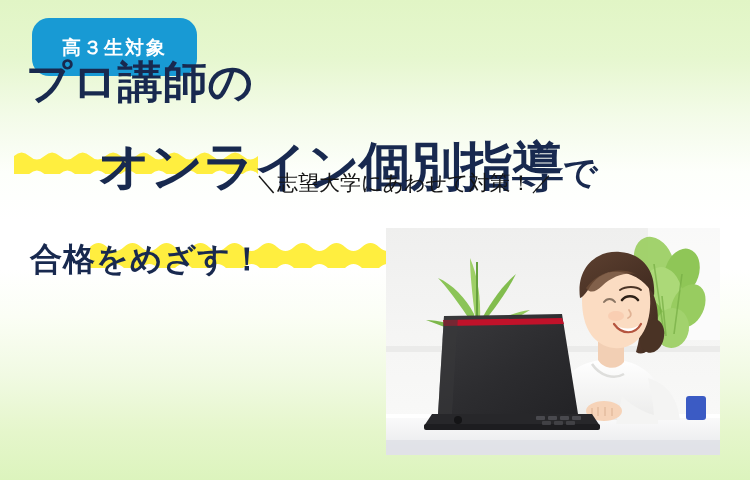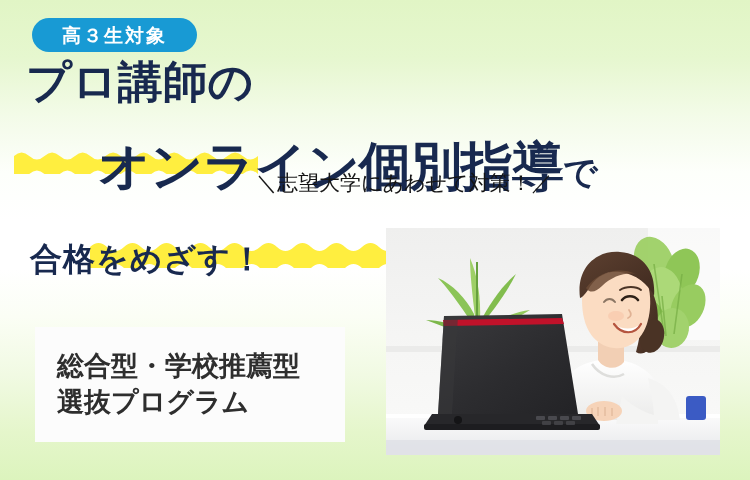--- a/index.html
+++ b/index.html
@@ -32,21 +32,21 @@
         #e5f6cb 90%,
         #dcf4bd 100%);
   }
 
   
   .badge {
     position: absolute;
     left: 32px;
     top: 18px;
     height: 34px;
-    padding: 0 30px;
+    padding: 12px 30px;
     border-radius: 17px;
     display: flex;
     align-items: center;
     justify-content: center;
     background: #189ad4;
     color: #ffffff;
     font-size: 19px;
     font-weight: 700;
     letter-spacing: 2px;
     line-height: 1;
@@ -223,24 +223,20 @@
     <div class="hl-line hl-line2" style="z-index:2">
       <span>オンライン個別指導</span>
         <span class="hl-suffix">で</span>
     </div>
 
     <div class="catch">＼志望大学にあわせて対策！／</div>
   </div>
 
   <div class="subhead">合格をめざす！</div>
 
-  <div class="progbox">
-    <div class="progbox-line">総合型・学校推薦型</div>
-    <div class="progbox-line">選抜プログラム</div>
-  </div>
 
   <div class="photo">
     <svg width="334" height="227" viewBox="0 0 334 227" xmlns="http://www.w3.org/2000/svg">
       <defs>
         <linearGradient id="wallg" x1="0" y1="0" x2="0" y2="1">
           <stop offset="0" stop-color="#efefee"></stop>
           <stop offset="0.55" stop-color="#f6f6f5"></stop>
           <stop offset="1" stop-color="#fafaf9"></stop>
         </linearGradient>
         <linearGradient id="lidg" x1="0" y1="0" x2="1" y2="1">

